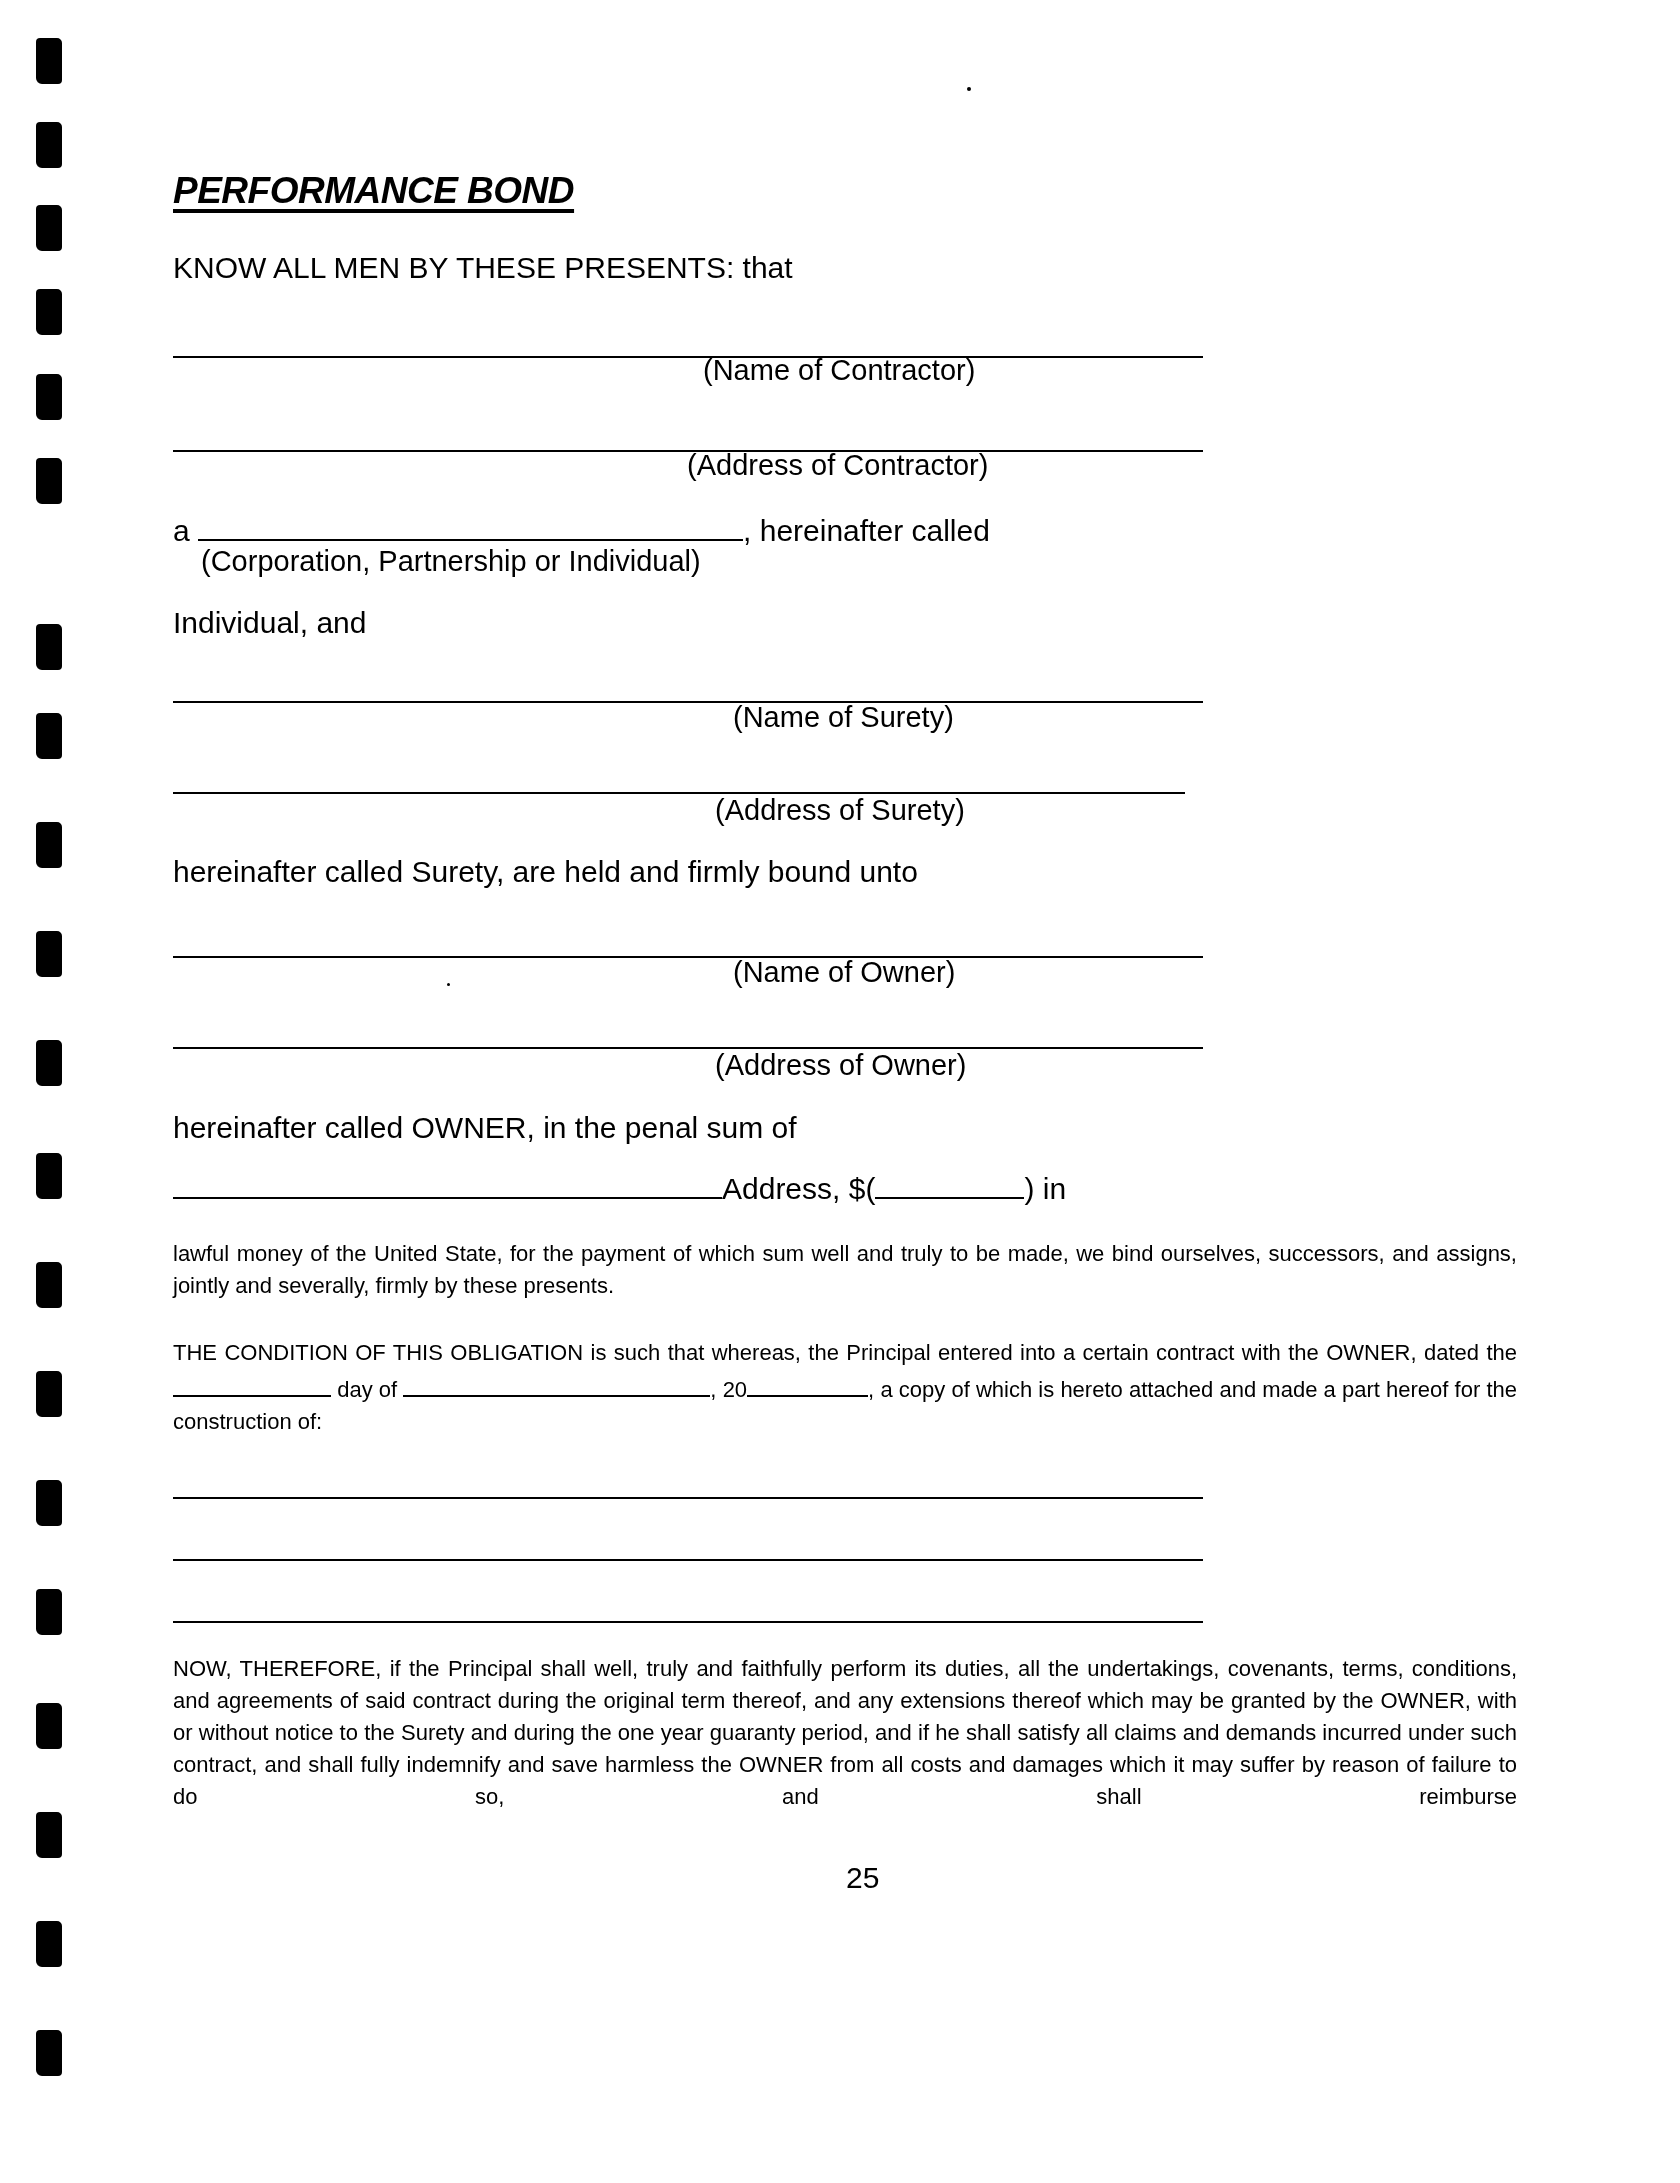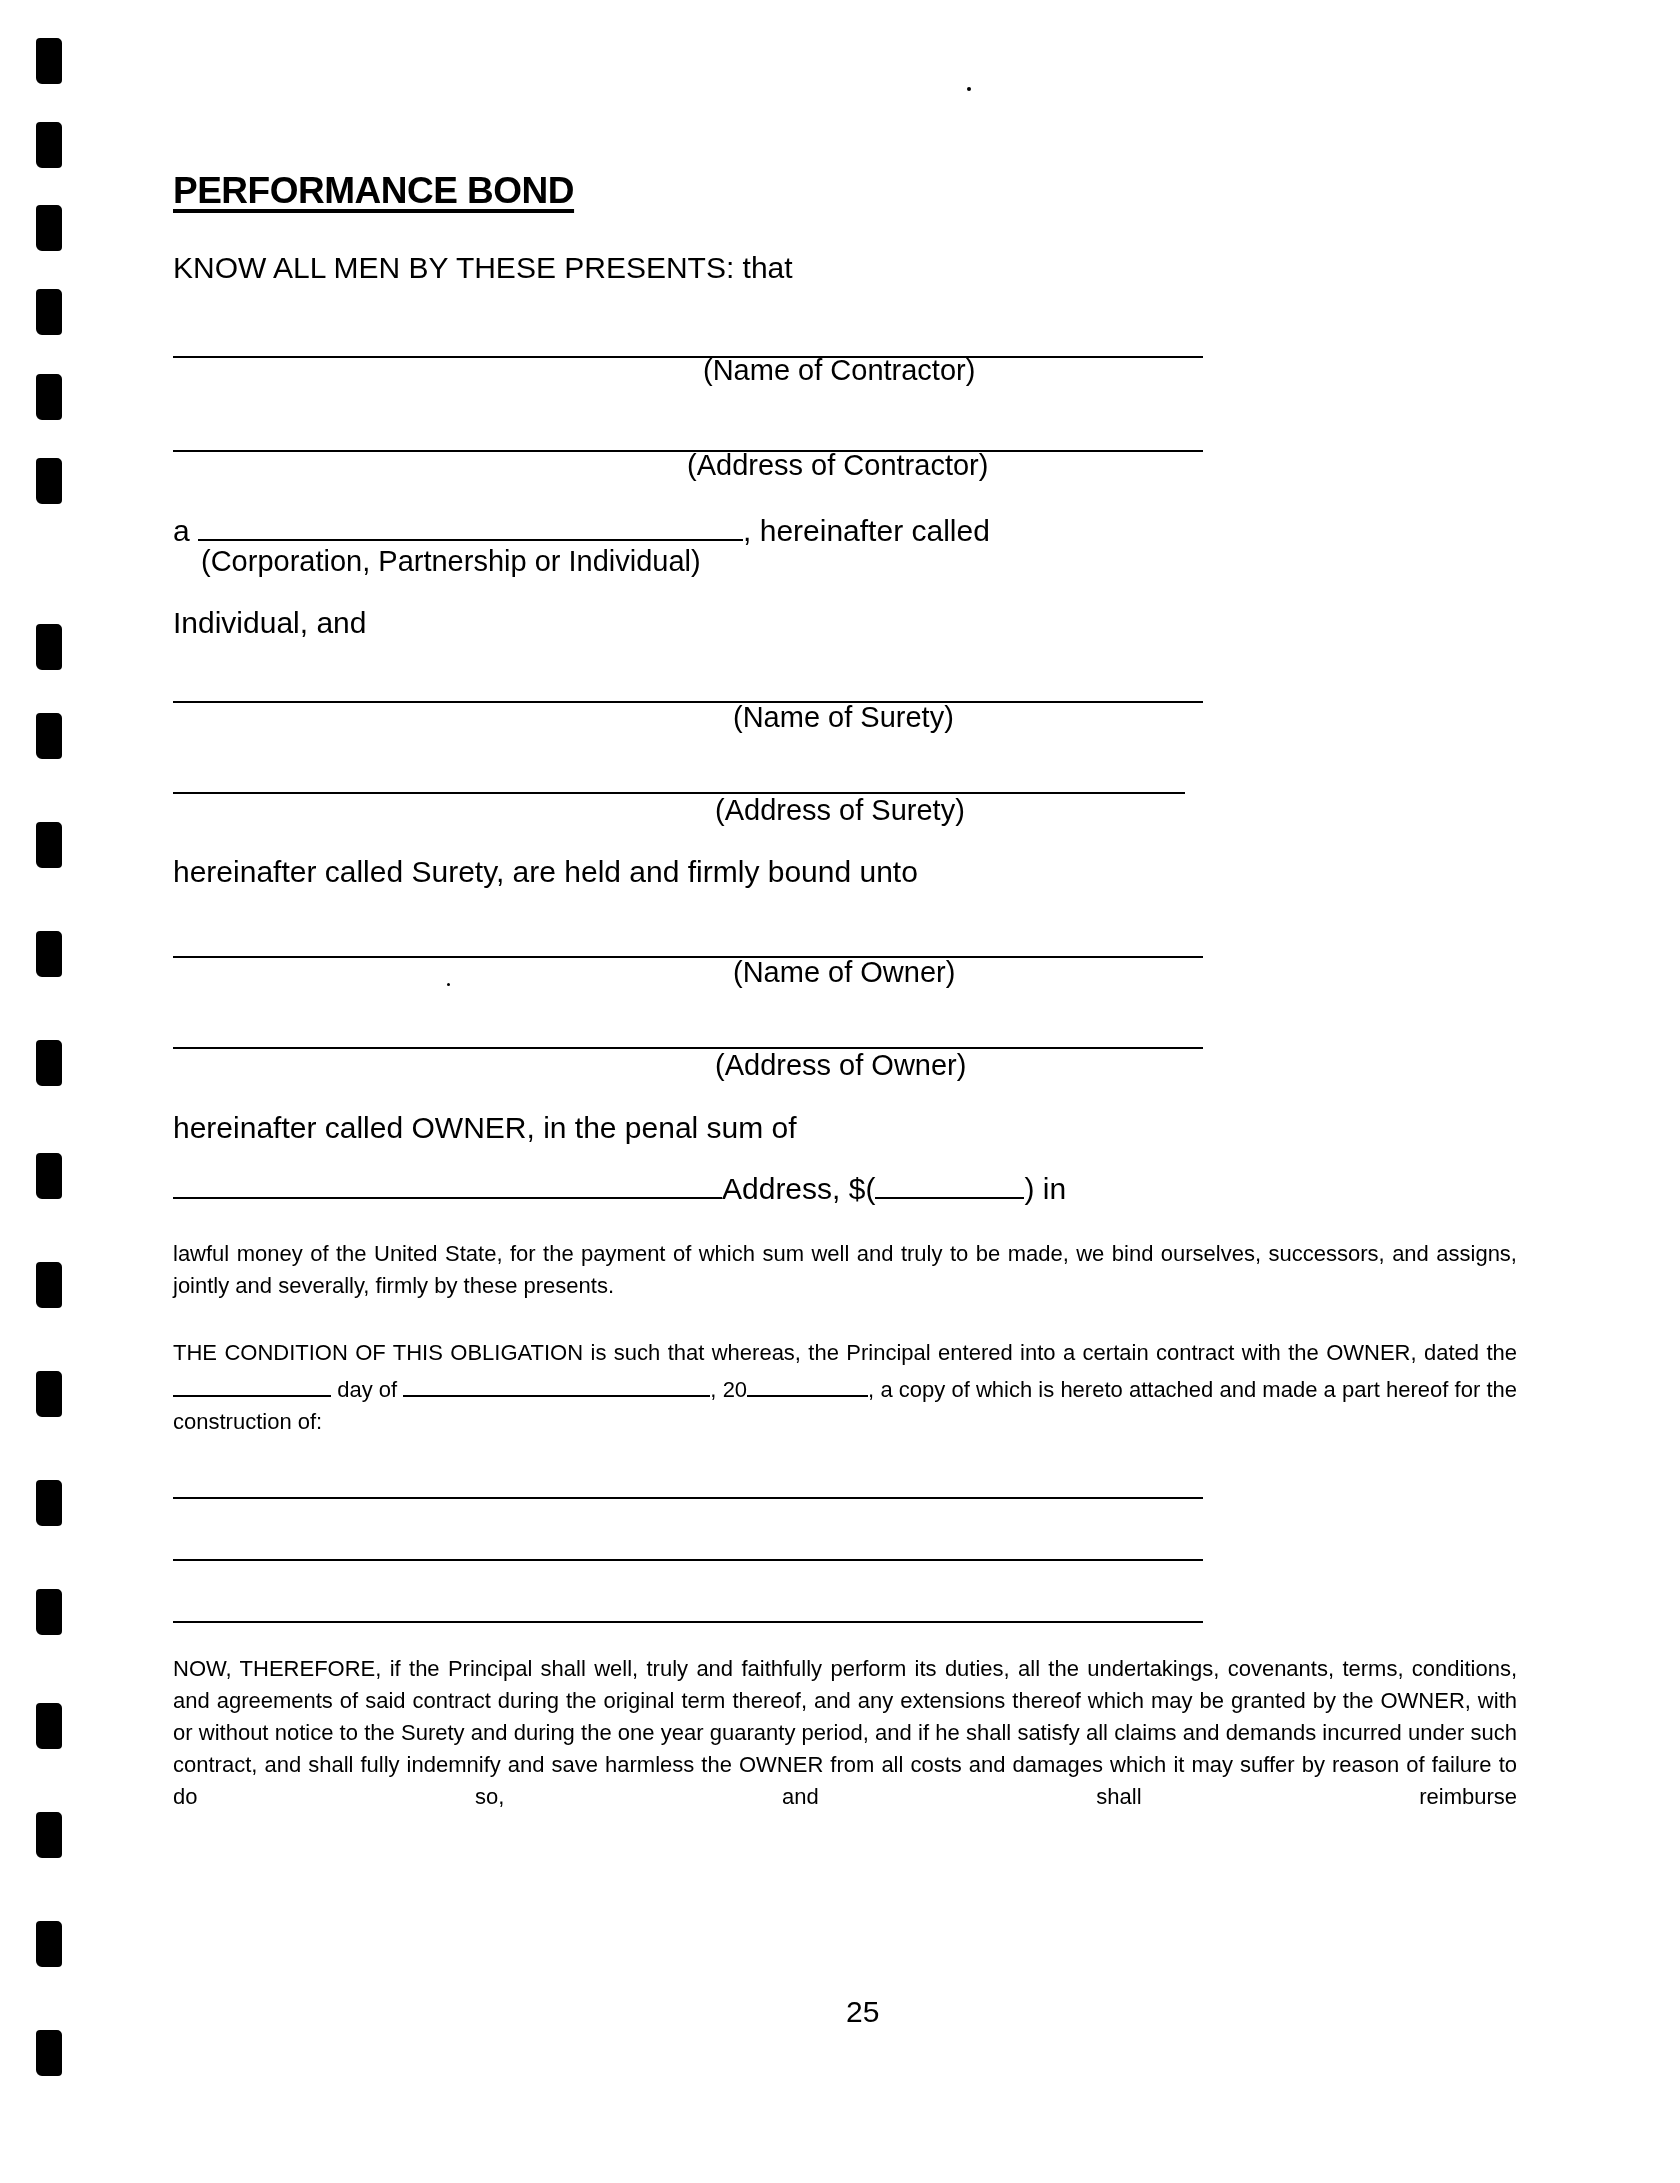--- a/index.html
+++ b/index.html
@@ -1,20 +1,20 @@
 <!DOCTYPE html>
 <html><head>
 <meta charset="utf-8">
 <style>
   html, body { margin:0; padding:0; background:#ffffff; }
   body { width:1680px; height:2184px; position:relative; overflow:hidden;
          font-family:"Liberation Sans", sans-serif; color:#000; }
   .abs { position:absolute; white-space:nowrap; }
   .txt { font-size:30px; line-height:34px; }
-  .title { font-size:37px; font-weight:bold; text-decoration:underline;
+  .title { font-size:37px; font-weight:bold; font-style:italic; text-decoration:underline;
            text-decoration-thickness:4px; text-underline-offset:6px; letter-spacing:-0.5px; }
   .rule { position:absolute; height:0; border-top:2.5px solid #000; }
   .label { font-size:29px; line-height:32px; }
   .para { position:absolute; left:173px; width:1344px; font-size:22px; line-height:32px;
           text-align:justify; text-align-last:left; white-space:normal; }
   .hole { position:absolute; left:36px; width:26px; height:46px; background:#000;
           border-radius:4px 5px 4px 6px; }
   .blank { display:inline-block; border-bottom:2.5px solid #000; height:26px; vertical-align:baseline; }
   .dot { position:absolute; width:4px; height:4px; background:#000; border-radius:50%; }
 </style>
@@ -92,14 +92,14 @@
   <span class="blank" style="width:307px;"></span><span>,</span>
   <span>20</span><span class="blank" style="width:121px;"></span><span>, a copy of which is hereto attached and made a part hereof for the construction of:</span>
 </div>
 
 <div class="rule" style="left:173px;width:1030px;top:1497px;"></div>
 <div class="rule" style="left:173px;width:1030px;top:1559px;"></div>
 <div class="rule" style="left:173px;width:1030px;top:1621px;"></div>
 
 <div class="para" style="top:1653px;text-align-last:justify;">NOW, THEREFORE, if the Principal shall well, truly and faithfully perform its duties, all the undertakings, covenants, terms, conditions, and agreements of said contract during the original term thereof, and any extensions thereof which may be granted by the OWNER, with or without notice to the Surety and during the one year guaranty period, and if he shall satisfy all claims and demands incurred under such contract, and shall fully indemnify and save harmless the OWNER from all costs and damages which it may suffer by reason of failure to do so, and shall reimburse</div>
 
-<div class="abs txt" style="left:846px;top:1995px;text-align:center;">25</div>
+<div class="abs txt" style="left:846px;top:1861px;text-align:center;">25</div>
 
 
 </body></html>

